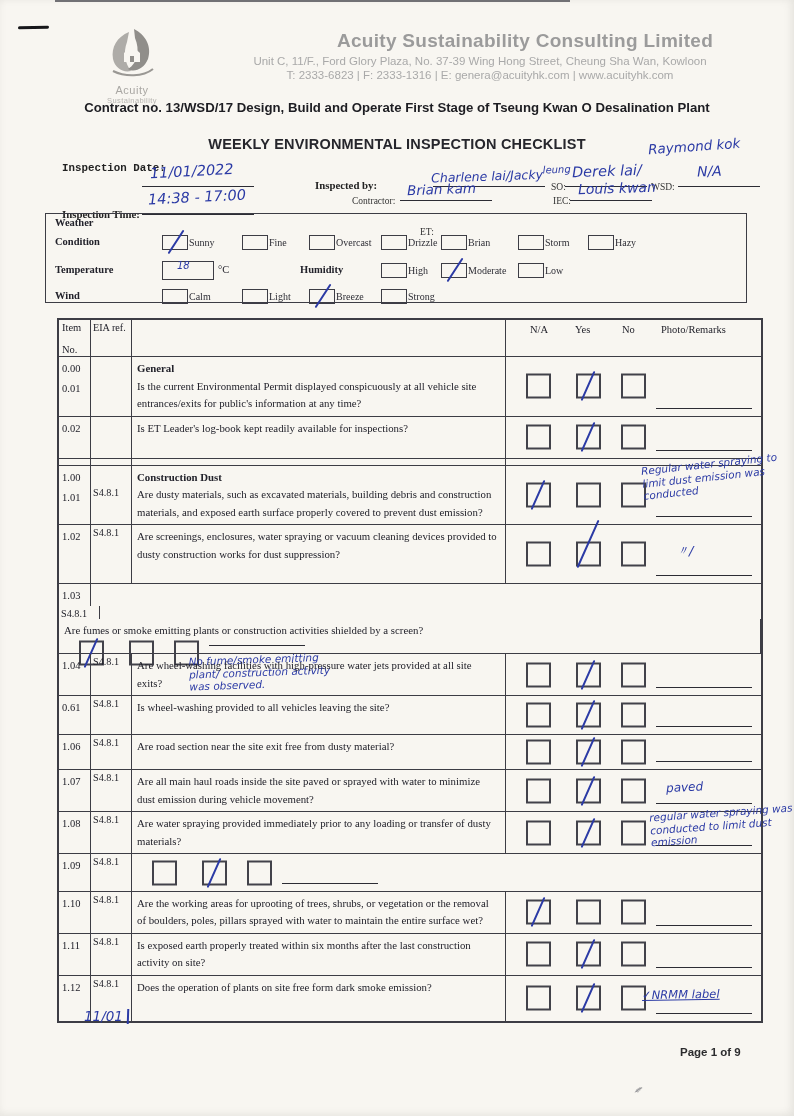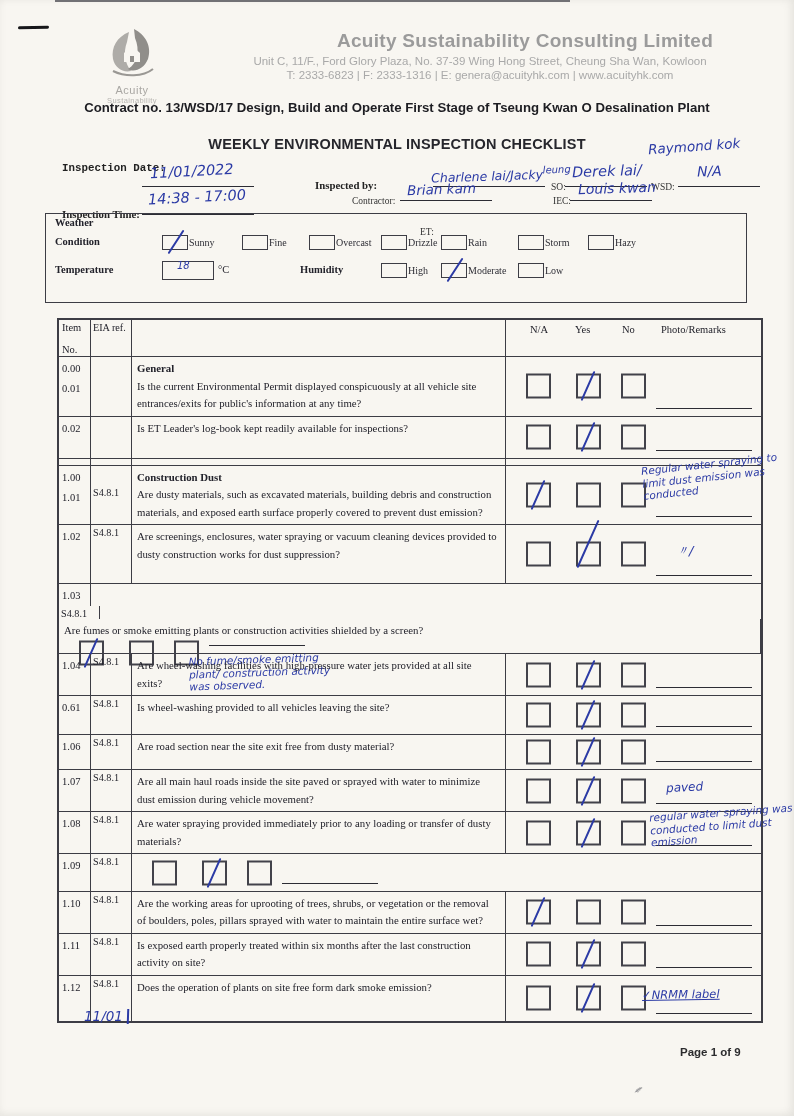--- a/index.html
+++ b/index.html
@@ -149,21 +149,21 @@
             <span class="wbox"></span>
             <span class="wlabel">Fine</span>
           </span><span class="wopt" style="left: 254px;">
             <span class="wbox"></span>
             <span class="wlabel">Overcast</span>
           </span><span class="wopt" style="left: 326px;">
             <span class="wbox"></span>
             <span class="wlabel">Drizzle</span>
           </span><span class="wopt" style="left: 386px;">
             <span class="wbox"></span>
-            <span class="wlabel">Rain</span>
+            <span class="wlabel">Brian</span>
           </span><span class="wopt" style="left: 463px;">
             <span class="wbox"></span>
             <span class="wlabel">Storm</span>
           </span><span class="wopt" style="left: 533px;">
             <span class="wbox"></span>
             <span class="wlabel">Hazy</span>
           </span></span>
     </div>
     <div class="wrow" style="top:49px;">
       <span class="wrow-label">Temperature</span>
@@ -176,20 +176,38 @@
             <span class="wbox"></span>
             <span class="wlabel">High</span>
           </span><span class="wopt" style="left: 386px;">
             <span class="wbox">
               <span class="wtick"></span>
             </span>
             <span class="wlabel">Moderate</span>
           </span><span class="wopt" style="left: 463px;">
             <span class="wbox"></span>
             <span class="wlabel">Low</span>
+          </span></span>
+    </div>
+    <div class="wrow" style="top:75px;">
+      <span class="wrow-label">Wind</span>
+      <span class="wopts" id="wind-opts"><span class="wopt" style="left: 107px;">
+            <span class="wbox"></span>
+            <span class="wlabel">Calm</span>
+          </span><span class="wopt" style="left: 187px;">
+            <span class="wbox"></span>
+            <span class="wlabel">Light</span>
+          </span><span class="wopt" style="left: 254px;">
+            <span class="wbox">
+              <span class="wtick"></span>
+            </span>
+            <span class="wlabel">Breeze</span>
+          </span><span class="wopt" style="left: 326px;">
+            <span class="wbox"></span>
+            <span class="wlabel">Strong</span>
           </span></span>
     </div>
   </div>
 
   <div class="abs itable">
     <div class="trow" style="min-height:37px;">
       <div class="c-item hdr-item">
         <span>Item</span>
         <span class="hdr-no">No.</span>
       </div>

